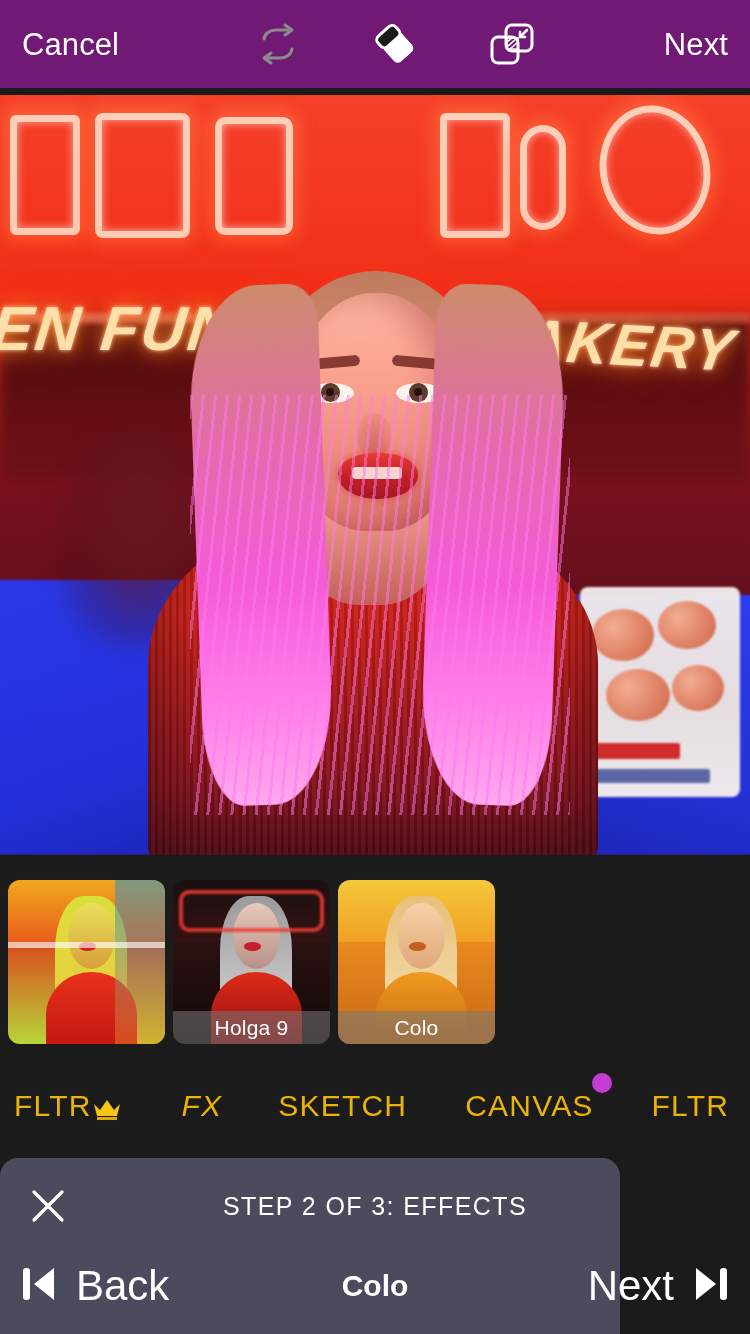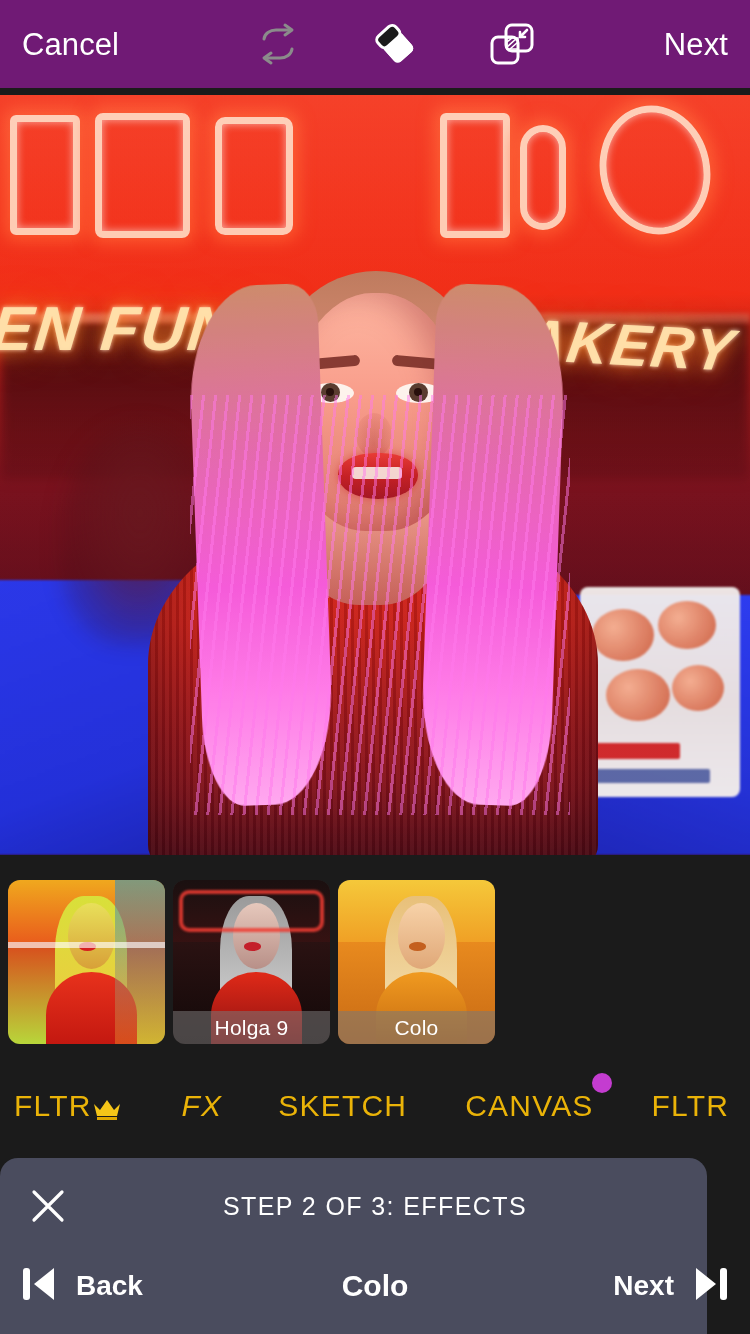--- a/index.html
+++ b/index.html
@@ -229,34 +229,34 @@
   .t-sketch { margin-left:56px; }
   .t-blur   { margin-left:58px; }
   .crown { width:30px; height:24px; flex:0 0 auto; }
   .dot-badge {
     position:absolute; right:-18px; top:-16px; width:20px; height:20px;
     border-radius:50%; background:#c43cd0;
   }
 
   
   .panel {
-    position:absolute; left:0; bottom:0; width:707px; height:176px;
+    position:absolute; left:0; bottom:0; width:620px; height:176px;
     background:#4a4c5e; border-radius:18px 18px 0 0;
   }
   .panel-top { position:absolute; left:0; top:0; width:750px; height:96px; }
   .panel-close { position:absolute; left:28px; top:28px; width:40px; height:40px; }
   .panel-title {
     position:absolute; left:0; top:34px; width:750px; text-align:center;
     color:#ffffff; font-size:25px; letter-spacing:1.4px; white-space:nowrap;
   }
   .panel-nav { position:absolute; left:0; bottom:16px; width:750px; height:64px; }
   .nav-back { position:absolute; left:18px; top:0; height:64px; display:flex; align-items:center; gap:18px; }
   .nav-next { position:absolute; right:18px; top:0; height:64px; display:flex; align-items:center; gap:18px;text-align:center; }
   .nav-skip { position:absolute; left:0; top:0; width:750px; height:64px; display:flex; align-items:center; justify-content:center; }
-  .nav-text { color:#ffffff; font-size:28px; font-weight:700; white-space:nowrap; }
+  .nav-text { color:#ffffff; font-size:42px; font-weight:400; white-space:nowrap; }
   .nav-skip .nav-text { font-weight:700; font-size:30px; }
 </style>
 </head>
 <body>
 
 <div class="screen">
 
   <div class="header">
     <div class="hdr-text hdr-cancel">Cancel</div>
 

